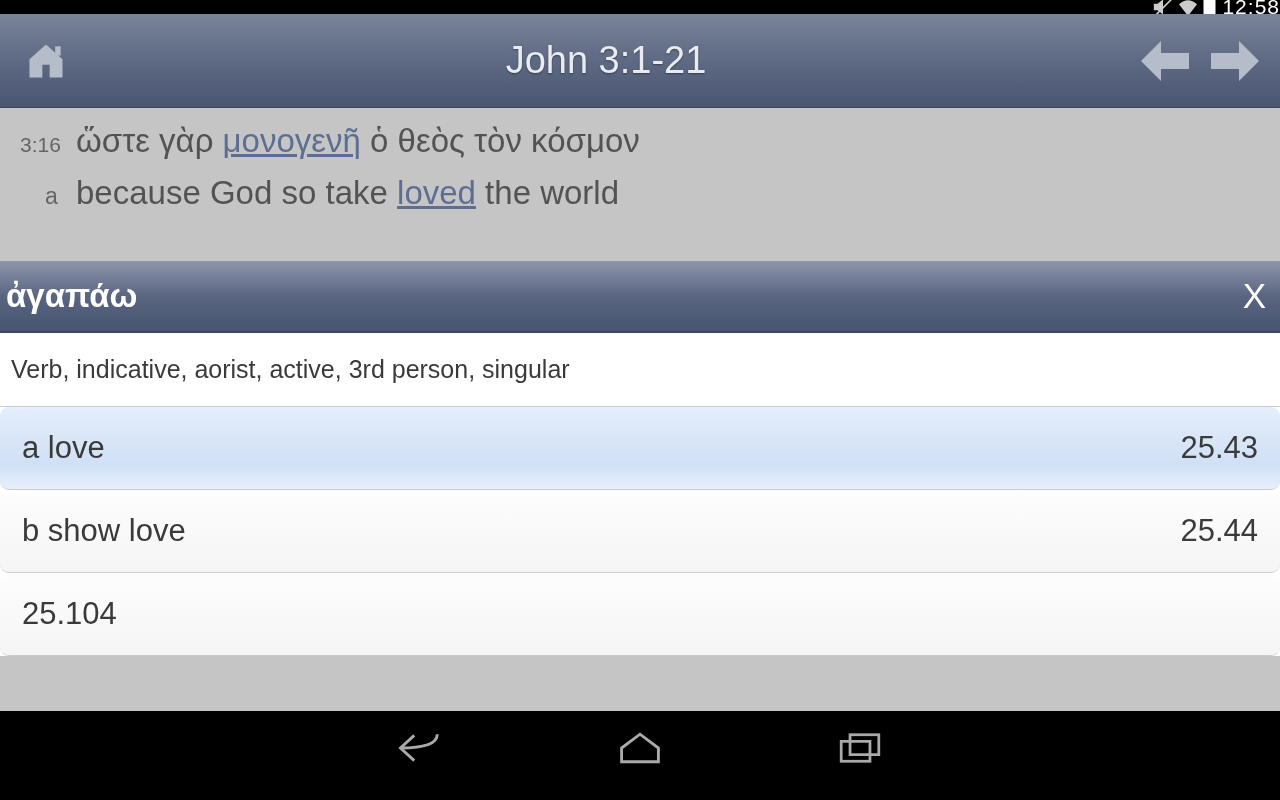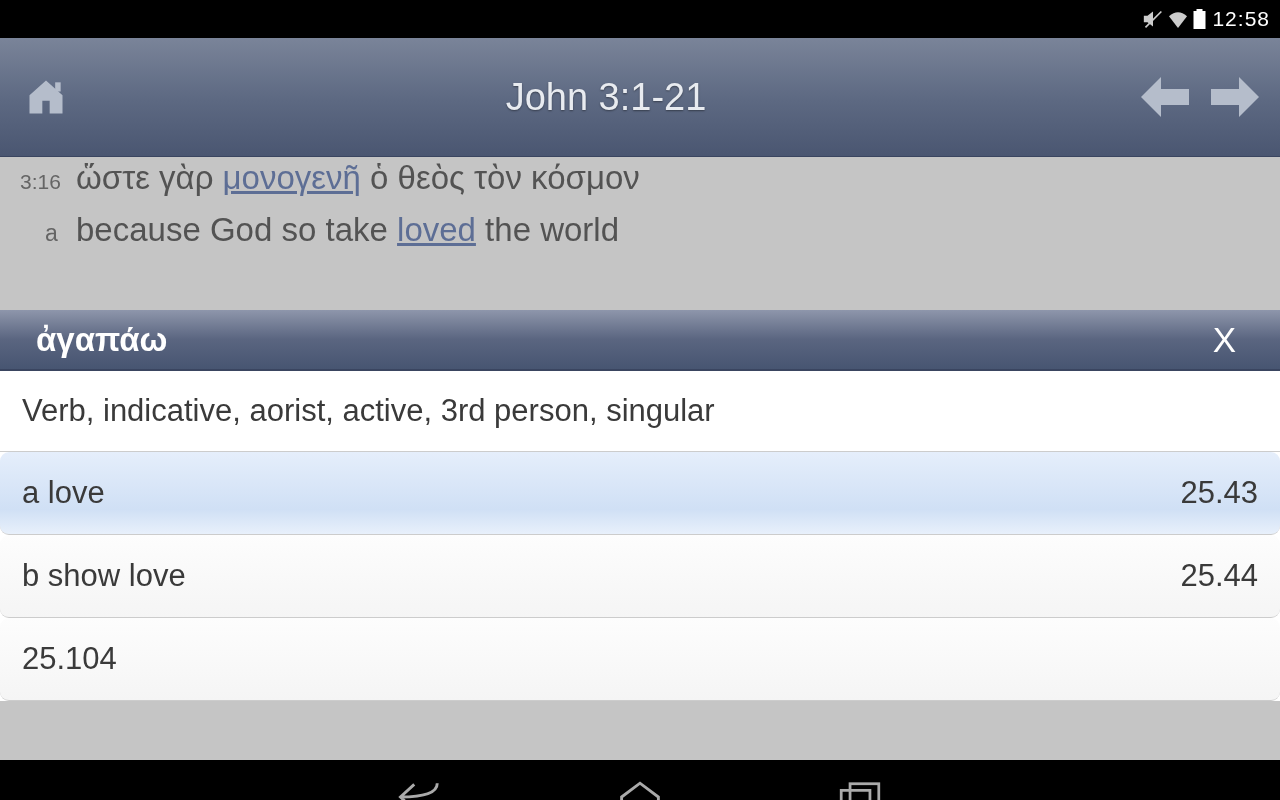--- a/index.html
+++ b/index.html
@@ -11,45 +11,45 @@
     body {
       width: 1280px;
       height: 800px;
       font-family: Arial, Helvetica, sans-serif;
       background: #000;
       overflow: hidden;
       position: relative;
     }
     
     .status-bar {
-      height: 38px;
+      height: 14px;
       background: #000;
       display: flex;
       justify-content: flex-end;
       align-items: center;
-      padding-right: 10px;
+      padding-right: 0;
       gap: 4px;
       color: #fff;
     }
     
     .status-bar .status-icon {
       display: inline-flex;
       align-items: center;
       color: #ddd;
     }
     
     .status-time {
       font-size: 21px;
       color: #fff;
       letter-spacing: 1px;
       margin-left: 2px;
     }
     
     .app-header {
-      height: 119px;
+      height: 94px;
       background: linear-gradient(to bottom, #7a8499 0%, #5e6a83 50%, #4a5671 100%);
       display: flex;
       align-items: center;
       padding: 0 20px;
       border-bottom: 1px solid #3a4560;
       position: relative;
     }
     
     .home-button {
       width: 52px;
@@ -84,21 +84,21 @@
     }
     
     .content-area {
       height: 603px;
       background: #f9f9f9;
       position: relative;
       overflow: hidden;
     }
     
     .scripture-text {
-      padding: 2px 20px;
+      padding: 14px 20px;
       font-size: 33px;
       color: #4a4a4a;
     }
     
     .verse-line {
       margin-bottom: 14px;
       display: flex;
       align-items: baseline;
     }
     
@@ -133,46 +133,46 @@
     
     .lexicon-panel {
       position: absolute;
       top: 153px;
       left: 0;
       right: 0;
       background: #fff;
     }
     
     .lexicon-header {
-      height: 61px;
+      height: 72px;
       background: linear-gradient(to bottom, #8e96ab 0%, #5a6580 50%, #475571 100%);
       display: flex;
       align-items: center;
       justify-content: space-between;
-      padding: 0 36px;
+      padding: 0 6px;
       border-bottom: 2px solid #3a4560;
     }
     
     .lexicon-title {
       font-size: 33px;
       color: #fff;
       font-weight: bold;
     }
     
     .close-button {
       font-size: 35px;
       color: #fff;
       font-weight: normal;
       cursor: pointer;
       padding: 0 8px;
     }
     
     .parsing-info {
-      padding: 22px 22px;
-      font-size: 31px;
+      padding: 22px 11px;
+      font-size: 25px;
       color: #3a3a3a;
       border-bottom: 1px solid #ccc;
     }
     
     .definition-item {
       display: flex;
       justify-content: space-between;
       align-items: center;
       padding: 23px 22px;
       font-size: 31px;

